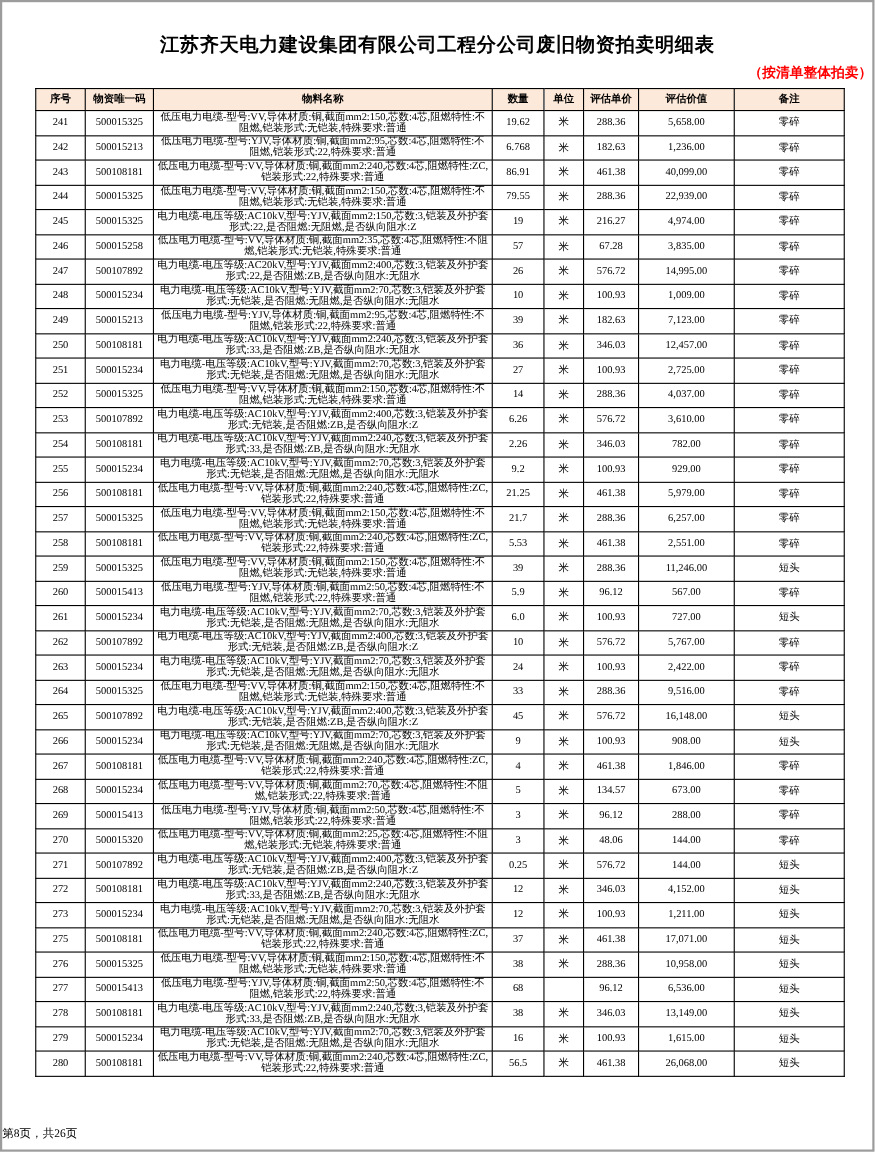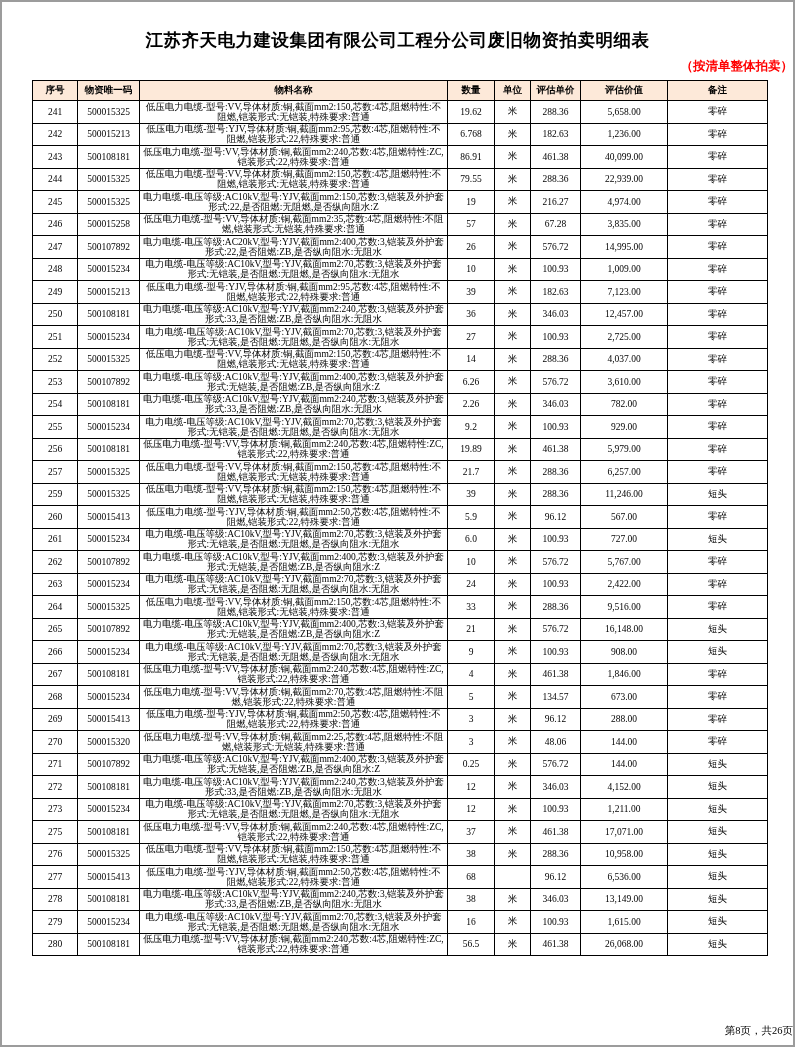--- a/index.html
+++ b/index.html
@@ -67,21 +67,21 @@
   col.c-name{width:308px;}
   col.c-qty{width:47px;}
   col.c-unit{width:36px;}
   col.c-uprice{width:50px;}
   col.c-value{width:87px;}
   col.c-remark{width:100px;}
   .footer{
     position:absolute;
     left:0;right:0;
     top:1022px;
-    text-align:right;
+    text-align:left;
     font-size:10.5px;
   }
 </style>
 </head>
 <body>
 
 <div class="page">
   <div class="title">江苏齐天电力建设集团有限公司工程分公司废旧物资拍卖明细表</div>
   <div class="subtitle">（按清单整体拍卖）</div>
 
@@ -256,34 +256,44 @@
           <td>9.2</td>
           <td>米</td>
           <td>100.93</td>
           <td>929.00</td>
           <td>零碎</td>
         </tr>
         <tr>
           <td>256</td>
           <td>500108181</td>
           <td class="name">低压电力电缆-型号:VV,导体材质:铜,截面mm2:240,芯数:4芯,阻燃特性:ZC,铠装形式:22,特殊要求:普通</td>
-          <td>19.89</td>
+          <td>21.25</td>
           <td>米</td>
           <td>461.38</td>
           <td>5,979.00</td>
           <td>零碎</td>
         </tr>
         <tr>
           <td>257</td>
           <td>500015325</td>
           <td class="name">低压电力电缆-型号:VV,导体材质:铜,截面mm2:150,芯数:4芯,阻燃特性:不阻燃,铠装形式:无铠装,特殊要求:普通</td>
           <td>21.7</td>
           <td>米</td>
           <td>288.36</td>
           <td>6,257.00</td>
+          <td>零碎</td>
+        </tr>
+        <tr>
+          <td>258</td>
+          <td>500108181</td>
+          <td class="name">低压电力电缆-型号:VV,导体材质:铜,截面mm2:240,芯数:4芯,阻燃特性:ZC,铠装形式:22,特殊要求:普通</td>
+          <td>5.53</td>
+          <td>米</td>
+          <td>461.38</td>
+          <td>2,551.00</td>
           <td>零碎</td>
         </tr>
         <tr>
           <td>259</td>
           <td>500015325</td>
           <td class="name">低压电力电缆-型号:VV,导体材质:铜,截面mm2:150,芯数:4芯,阻燃特性:不阻燃,铠装形式:无铠装,特殊要求:普通</td>
           <td>39</td>
           <td>米</td>
           <td>288.36</td>
           <td>11,246.00</td>
@@ -336,21 +346,21 @@
           <td>33</td>
           <td>米</td>
           <td>288.36</td>
           <td>9,516.00</td>
           <td>零碎</td>
         </tr>
         <tr>
           <td>265</td>
           <td>500107892</td>
           <td class="name">电力电缆-电压等级:AC10kV,型号:YJV,截面mm2:400,芯数:3,铠装及外护套形式:无铠装,是否阻燃:ZB,是否纵向阻水:Z</td>
-          <td>21</td>
+          <td>45</td>
           <td>米</td>
           <td>576.72</td>
           <td>16,148.00</td>
           <td>短头</td>
         </tr>
         <tr>
           <td>266</td>
           <td>500015234</td>
           <td class="name">电力电缆-电压等级:AC10kV,型号:YJV,截面mm2:70,芯数:3,铠装及外护套形式:无铠装,是否阻燃:无阻燃,是否纵向阻水:无阻水</td>
           <td>9</td>

